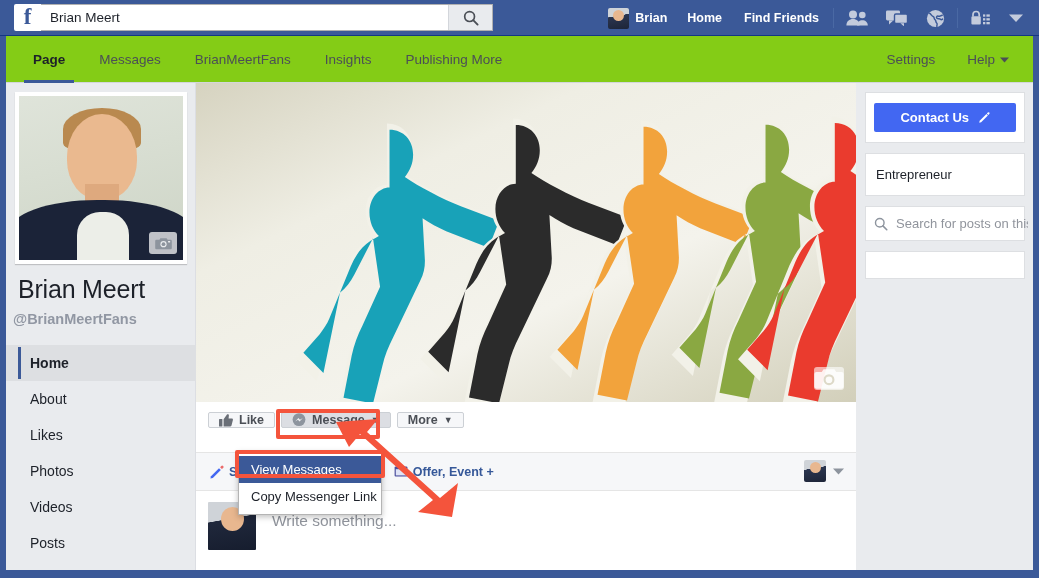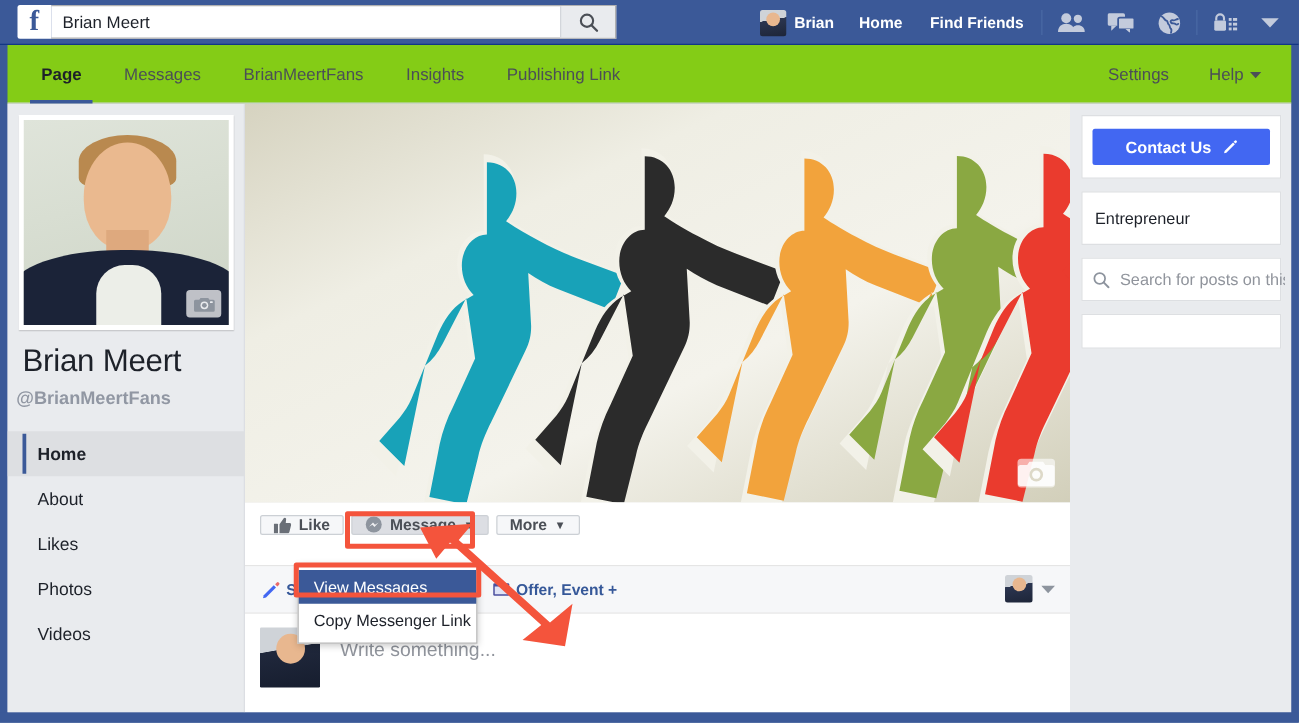--- a/index.html
+++ b/index.html
@@ -363,21 +363,21 @@
       <div class="tab">
         <span>Messages</span>
       </div>
       <div class="tab">
         <span>BrianMeertFans</span>
       </div>
       <div class="tab">
         <span>Insights</span>
       </div>
       <div class="tab">
-        <span>Publishing Link</span>
+        <span>Publishing More</span>
       </div>
     </div>
     <div class="tabs-right">
       <div class="tab">
         <span>Settings</span>
       </div>
       <div class="tab">
         <span>Help</span>
         <svg width="9" height="6" viewBox="0 0 9 6" style="margin-left:5px">
           <path d="M0 0.6h9L4.5 5.6z" fill="#4b4f56"></path>
@@ -417,20 +417,23 @@
           <span>About</span>
         </div>
         <div class="lnav-item">
           <span>Likes</span>
         </div>
         <div class="lnav-item">
           <span>Photos</span>
         </div>
         <div class="lnav-item">
           <span>Videos</span>
+        </div>
+        <div class="lnav-item">
+          <span>Posts</span>
         </div>
         <div class="lnav-item">
           
         </div>
       </div>
     </div>
 
     <div class="center">
 
       <div class="cover">

